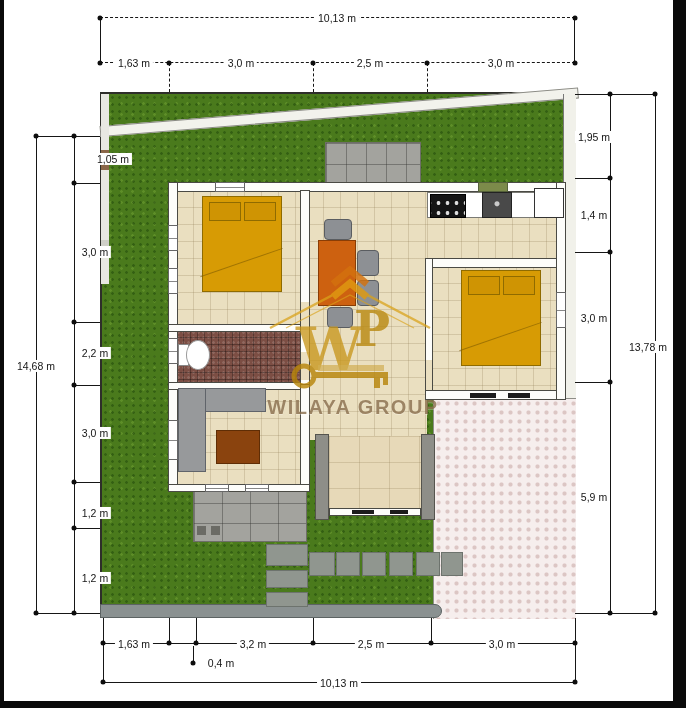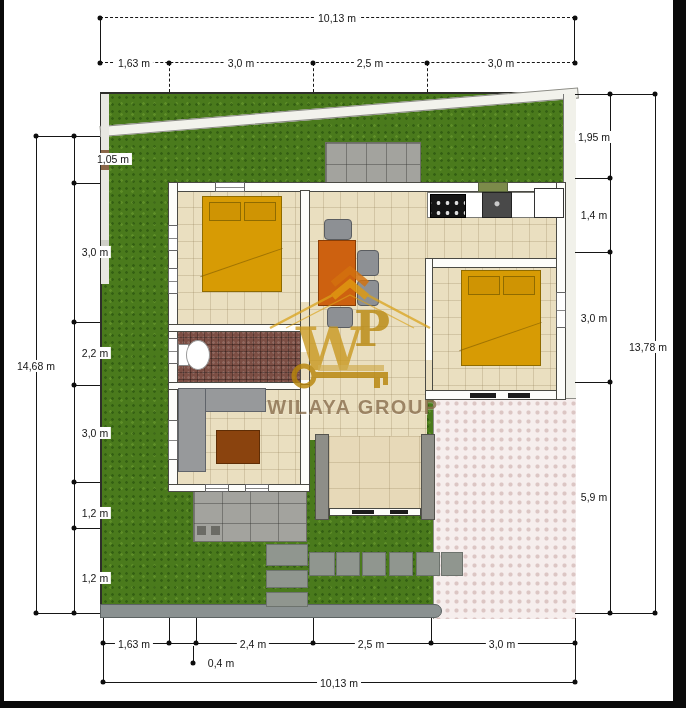--- a/index.html
+++ b/index.html
@@ -237,21 +237,21 @@
   <div class="vl" style="left:575px;top:618px;height:64px;"></div>
 
   <div class="hl" style="left:103px;top:643px;width:472px;"></div>
   <div class="dot" style="left:103px;top:643px;"></div>
   <div class="dot" style="left:169px;top:643px;"></div>
   <div class="dot" style="left:196px;top:643px;"></div>
   <div class="dot" style="left:313px;top:643px;"></div>
   <div class="dot" style="left:431px;top:643px;"></div>
   <div class="dot" style="left:575px;top:643px;"></div>
   <div class="dlab" style="left:134px;top:644px;">1,63 m</div>
-  <div class="dlab" style="left:253px;top:644px;">2,4 m</div>
+  <div class="dlab" style="left:253px;top:644px;">3,2 m</div>
   <div class="dlab" style="left:371px;top:644px;">2,5 m</div>
   <div class="dlab" style="left:502px;top:644px;">3,0 m</div>
 
   <div class="vl" style="left:193px;top:646px;height:17px;"></div>
   <div class="dot" style="left:193px;top:663px;"></div>
   <div class="dlab" style="left:221px;top:663px;">0,4 m</div>
 
   <div class="hl" style="left:103px;top:682px;width:472px;"></div>
   <div class="dot" style="left:103px;top:682px;"></div>
   <div class="dot" style="left:575px;top:682px;"></div>

